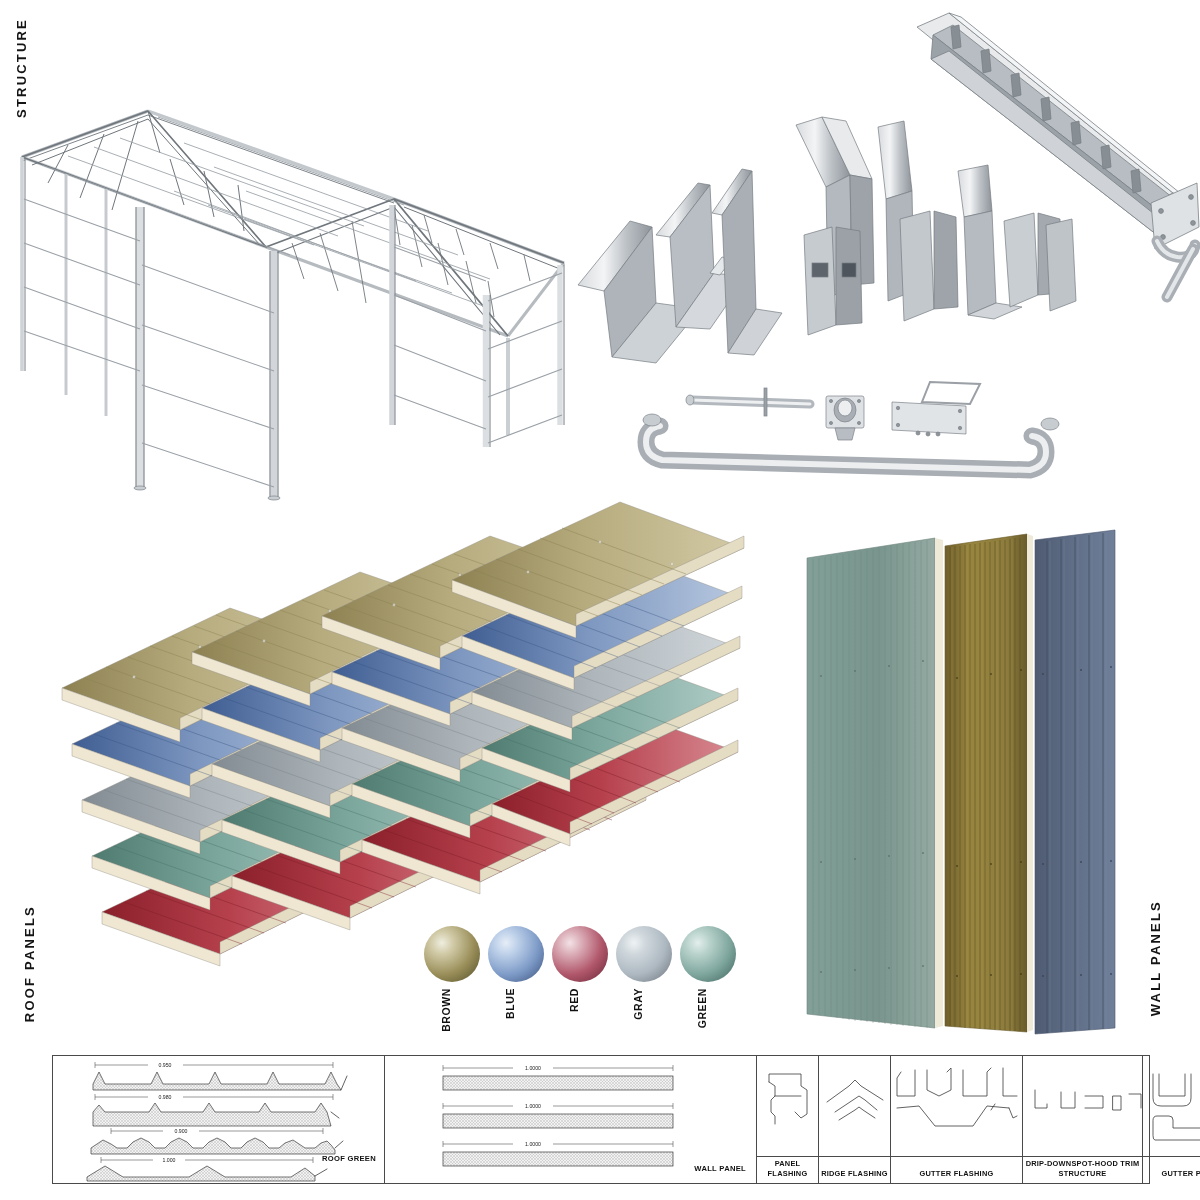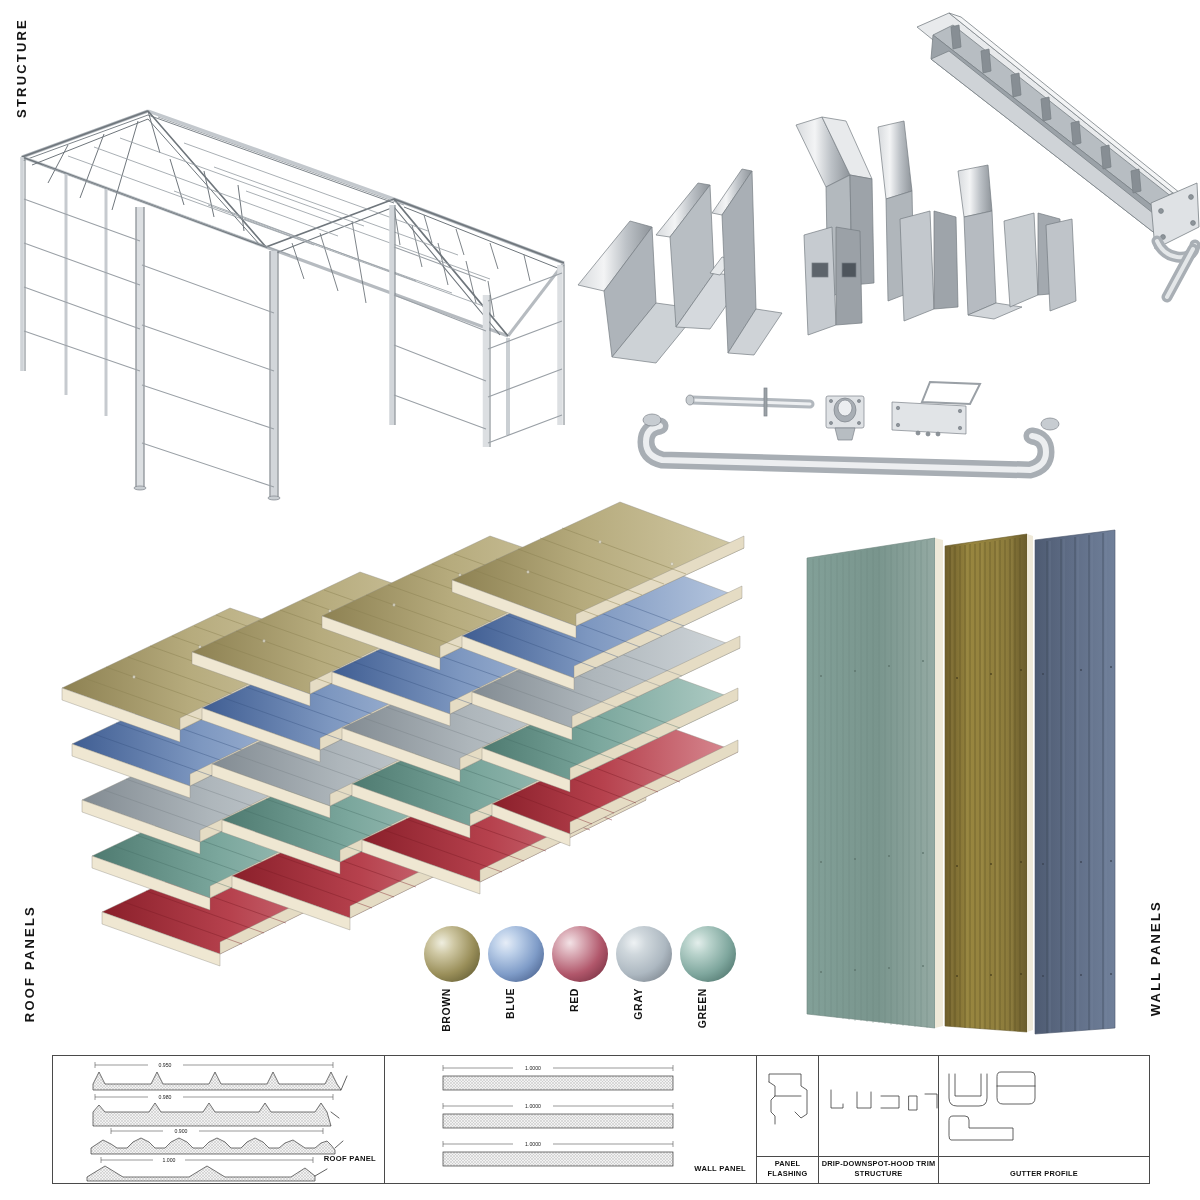--- a/index.html
+++ b/index.html
@@ -803,21 +803,21 @@
         </g>
 
         <g transform="translate(0,96)">
           <path class="dimline" d="M48,8 L100,8 M132,8 L260,8 M48,5 L48,11 M260,5 L260,11"></path>
           <text class="dimtext" x="116" y="10" text-anchor="middle">1.000</text>
           <path class="hatchfill" d="M34,25 L52,14 L70,25 L136,25 L154,14 L172,25 L238,25 L252,16 L262,24
                    L262,29 L34,29 Z"></path>
           <path class="profline" d="M262,24 L274,17"></path>
         </g>
       </svg>
-      <div class="corner-label" id="roof-panel-caption">ROOF PANEL</div>
+      <div class="corner-label" id="roof-panel-caption">ROOF GREEN</div>
     </div>
 
     <div class="tcell" id="cell-wall-profiles">
       <svg width="372" height="125" viewBox="0 0 372 125">
         <g>
           <path class="dimline" d="M58,12 L128,12 M168,12 L288,12 M58,9 L58,15 M288,9 L288,15"></path>
           <text class="dimtext" x="148" y="14" text-anchor="middle">1.0000</text>
           <rect class="hatchfill" x="58" y="20" width="230" height="14"></rect>
         </g>
         <g transform="translate(0,38)">
@@ -837,21 +837,43 @@
     <div class="tcell" id="cell-gable">
       <svg width="62" height="99" viewBox="0 0 62 99">
         <path class="profline" d="M12,26 L12,18 L44,18 L44,30 L50,34 L50,58 L44,62 L38,56
                  M12,26 L18,30 L18,40 L14,44 L14,56 L18,60 L18,68
                  M18,40 L44,40"></path>
       </svg>
       <div class="divider-h"></div>
       <div class="tcell-label">PANEL FLASHING</div>
     </div>
 
-
+    <div class="tcell" id="cell-ridge">
+      <svg width="72" height="99" viewBox="0 0 72 99">
+        <path class="profline" d="M8,46 L30,30 L36,24 L42,30 L64,44"></path>
+        <path class="profline" d="M16,56 L34,44 L40,40 L46,44 L58,54"></path>
+        <path class="profline" d="M20,64 L36,54 L40,51 L44,54 L56,62"></path>
+      </svg>
+      <div class="divider-h"></div>
+      <div class="tcell-label">RIDGE FLASHING</div>
+    </div>
+
+    <div class="tcell" id="cell-gutterflash">
+      <svg width="132" height="99" viewBox="0 0 132 99">
+        <path class="profline" d="M10,16 L6,22 L6,40 L24,40 L24,14"></path>
+        <path class="profline" d="M36,14 L36,34 L48,40 L60,34 L60,12 L56,16"></path>
+        <path class="profline" d="M72,14 L72,40 L96,40 L96,16 L100,12"></path>
+        <path class="profline" d="M112,12 L112,40 L126,40"></path>
+        <path class="profline" d="M6,52 L28,50 L44,70 L82,70 L96,50 L118,52"></path>
+        <path class="profline" d="M118,52 L122,62 L126,60"></path>
+        <path class="profline" d="M100,54 L104,48"></path>
+      </svg>
+      <div class="divider-h"></div>
+      <div class="tcell-label">GUTTER FLASHING</div>
+    </div>
 
     <div class="tcell" id="cell-drip">
       <svg width="120" height="99" viewBox="0 0 120 99">
         <path class="profline" d="M12,34 L12,52 L24,52 L24,48"></path>
         <path class="profline" d="M38,36 L38,52 L52,52 L52,36"></path>
         <path class="profline" d="M62,40 L80,40 L80,52 L62,52"></path>
         <path class="profline" d="M90,40 L98,40 L98,54 L90,54 Z"></path>
         <path class="profline" d="M106,38 L118,38 L118,52"></path>
       </svg>
       <div class="divider-h"></div>

